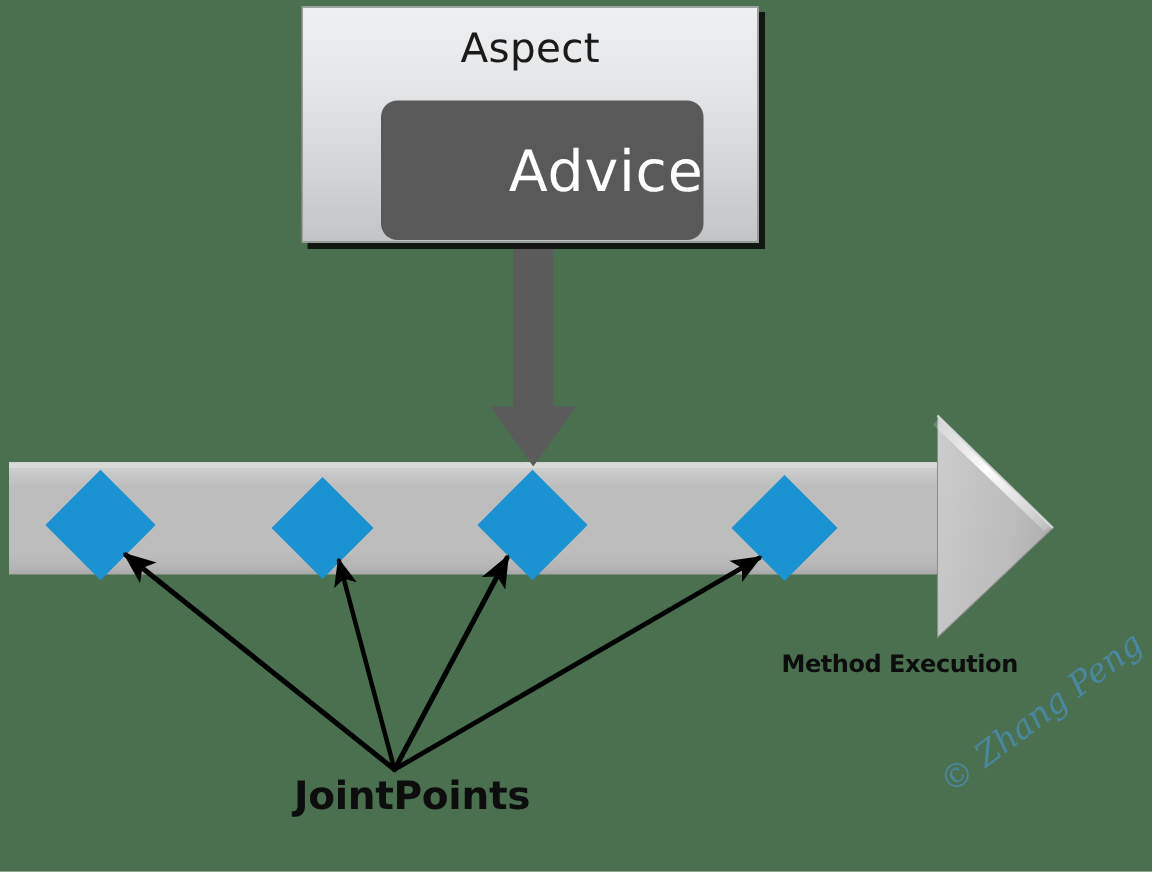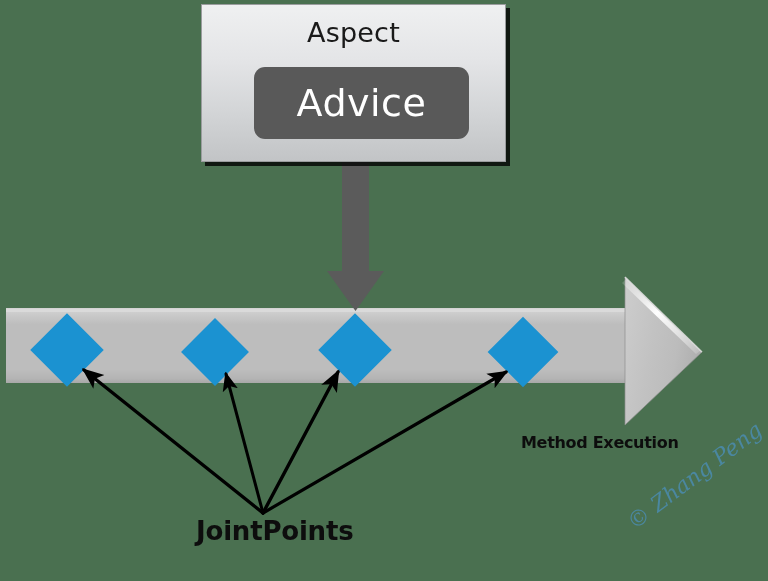--- a/index.html
+++ b/index.html
@@ -49,26 +49,26 @@
     font-size: 27px;
     color: #1a1a1a;
     font-family: "DejaVu Sans", sans-serif;
     letter-spacing: 0.2px;
   }
   .advice-button {
     position: absolute;
     left: 52px;
     top: 62px;
     width: 215px;
-    height: 72px;
+    height: 93px;
     background: #595959;
     border-radius: 11px;
     display: flex;
     align-items: center;
-    justify-content: center;
+    justify-content: flex-end;
   }
   .advice-label {
     font-size: 38px;
     color: #ffffff;
     font-family: "DejaVu Sans", sans-serif;
     letter-spacing: 0.5px;
     line-height: 1;
   }
 
   

